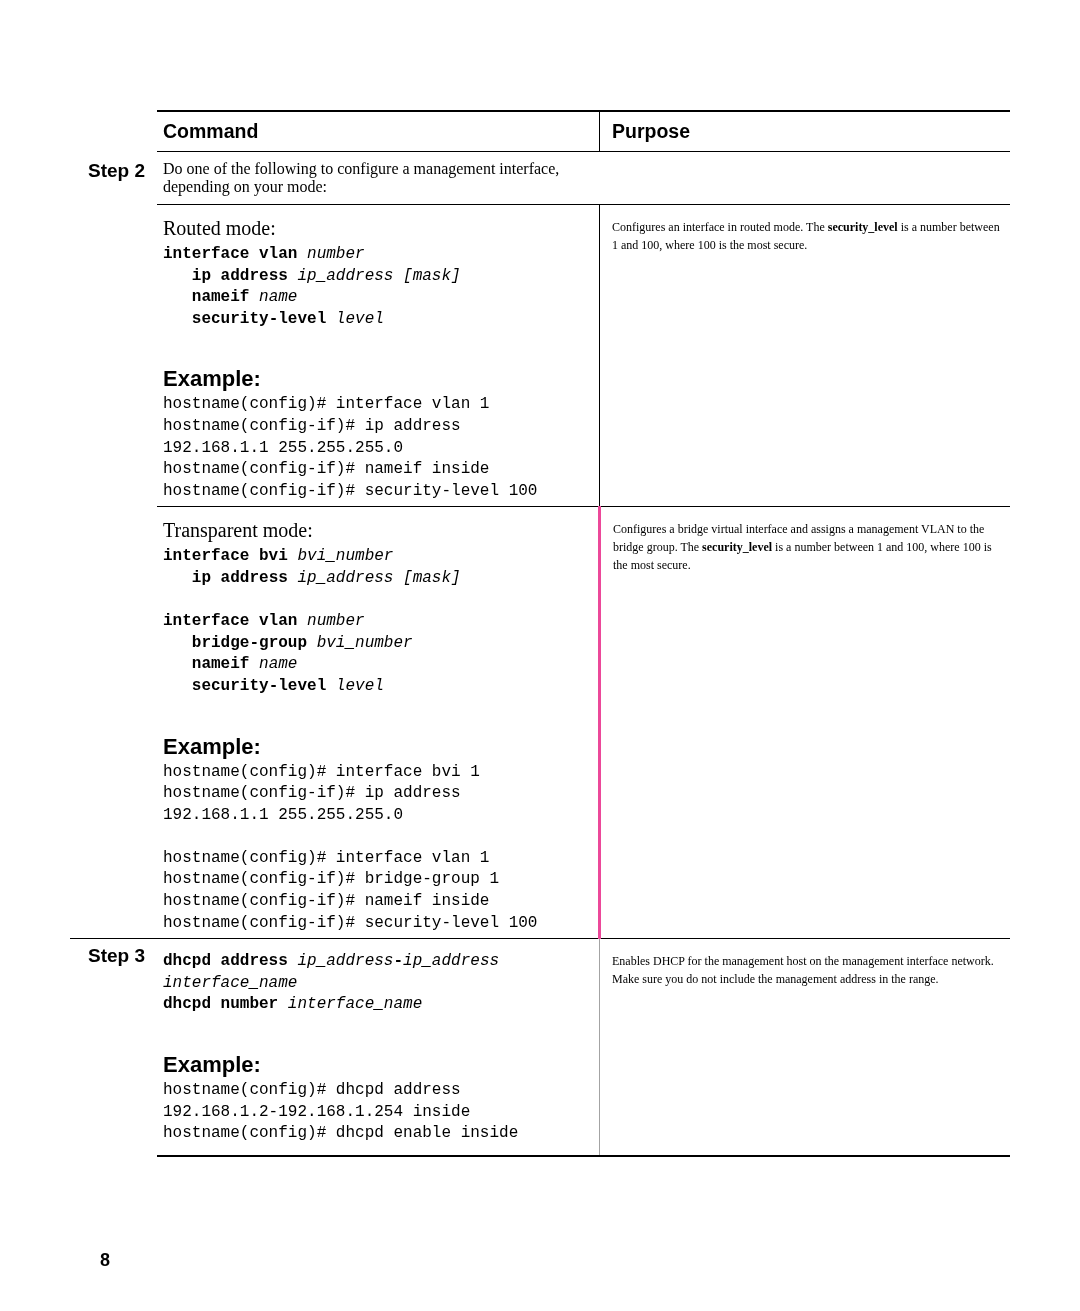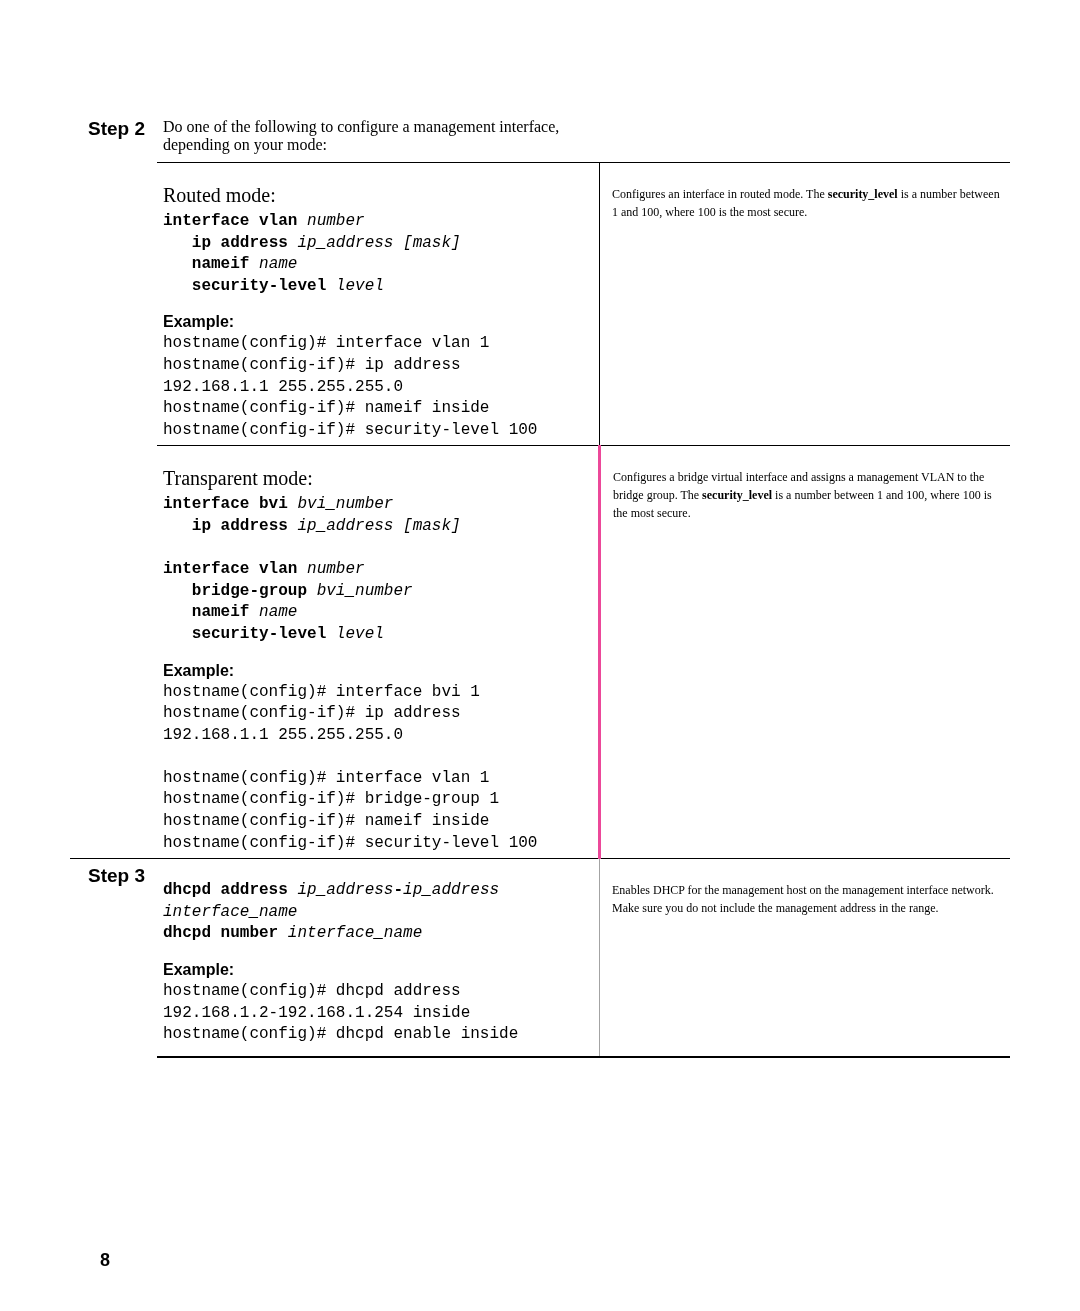--- a/index.html
+++ b/index.html
@@ -43,35 +43,40 @@
     padding-bottom: 8px;
   }
   .hdr-row .step-col { border: none; }
   .intro .cmd-col {
     font-family: "Times New Roman", Times, serif;
     font-size: 16px;
     border-top: none;
     padding-top: 8px;
     padding-bottom: 8px;
   }
-  .sec .cmd-col, .sec .purp-col { border-top: 1px solid #000; padding-top: 21px; }
+  .sec .cmd-col, .sec .purp-col { border-top: 1px solid #000; padding-top: 12px; }
   .sec.last .cmd-col, .sec.last .purp-col { border-bottom: 2px solid #000; padding-bottom: 10px; }
   .title-line { font-family: "Times New Roman", Times, serif; font-size: 20px; margin-bottom: 4px; }
   .desc { font-family: "Times New Roman", Times, serif; font-size: 12px; line-height: 1.25; }
   .bold { font-weight: bold; }
   .code { font-family: Liberation Mono, monospace; font-size: 16px; line-height: 1.35; white-space: pre; }
   .code .kw { font-weight: bold; }
   .code .arg { font-style: italic; }
-  .example-label { font-family: Arial, Helvetica, sans-serif; font-weight: bold; font-size: 16px; margin-top: 16px; margin-bottom: 2px; }
+  .example-label { font-family: Arial, Helvetica, sans-serif; font-weight: bold; font-size: 22px; margin-top: 36px; margin-bottom: 2px; }
 </style>
 </head>
 <body>
 
 <div class="wrap">
 
+  <div class="row hdr-row">
+    <div class="step-col" style="border:none"></div>
+    <div class="cmd-col">Command</div>
+    <div class="purp-col" style="border-left:1px solid #000">Purpose</div>
+  </div>
 
   <div class="row intro">
     <div class="step-col noborder" style="padding-top:8px">Step 2</div>
     <div class="cmd-col" colspan="2" style="display:table-cell">
       <span>Do one of the following to configure a management interface, depending on your mode:</span>
     </div>
     <div class="purp-col" style="border:none"></div>
   </div>
 
   <div class="row sec">

